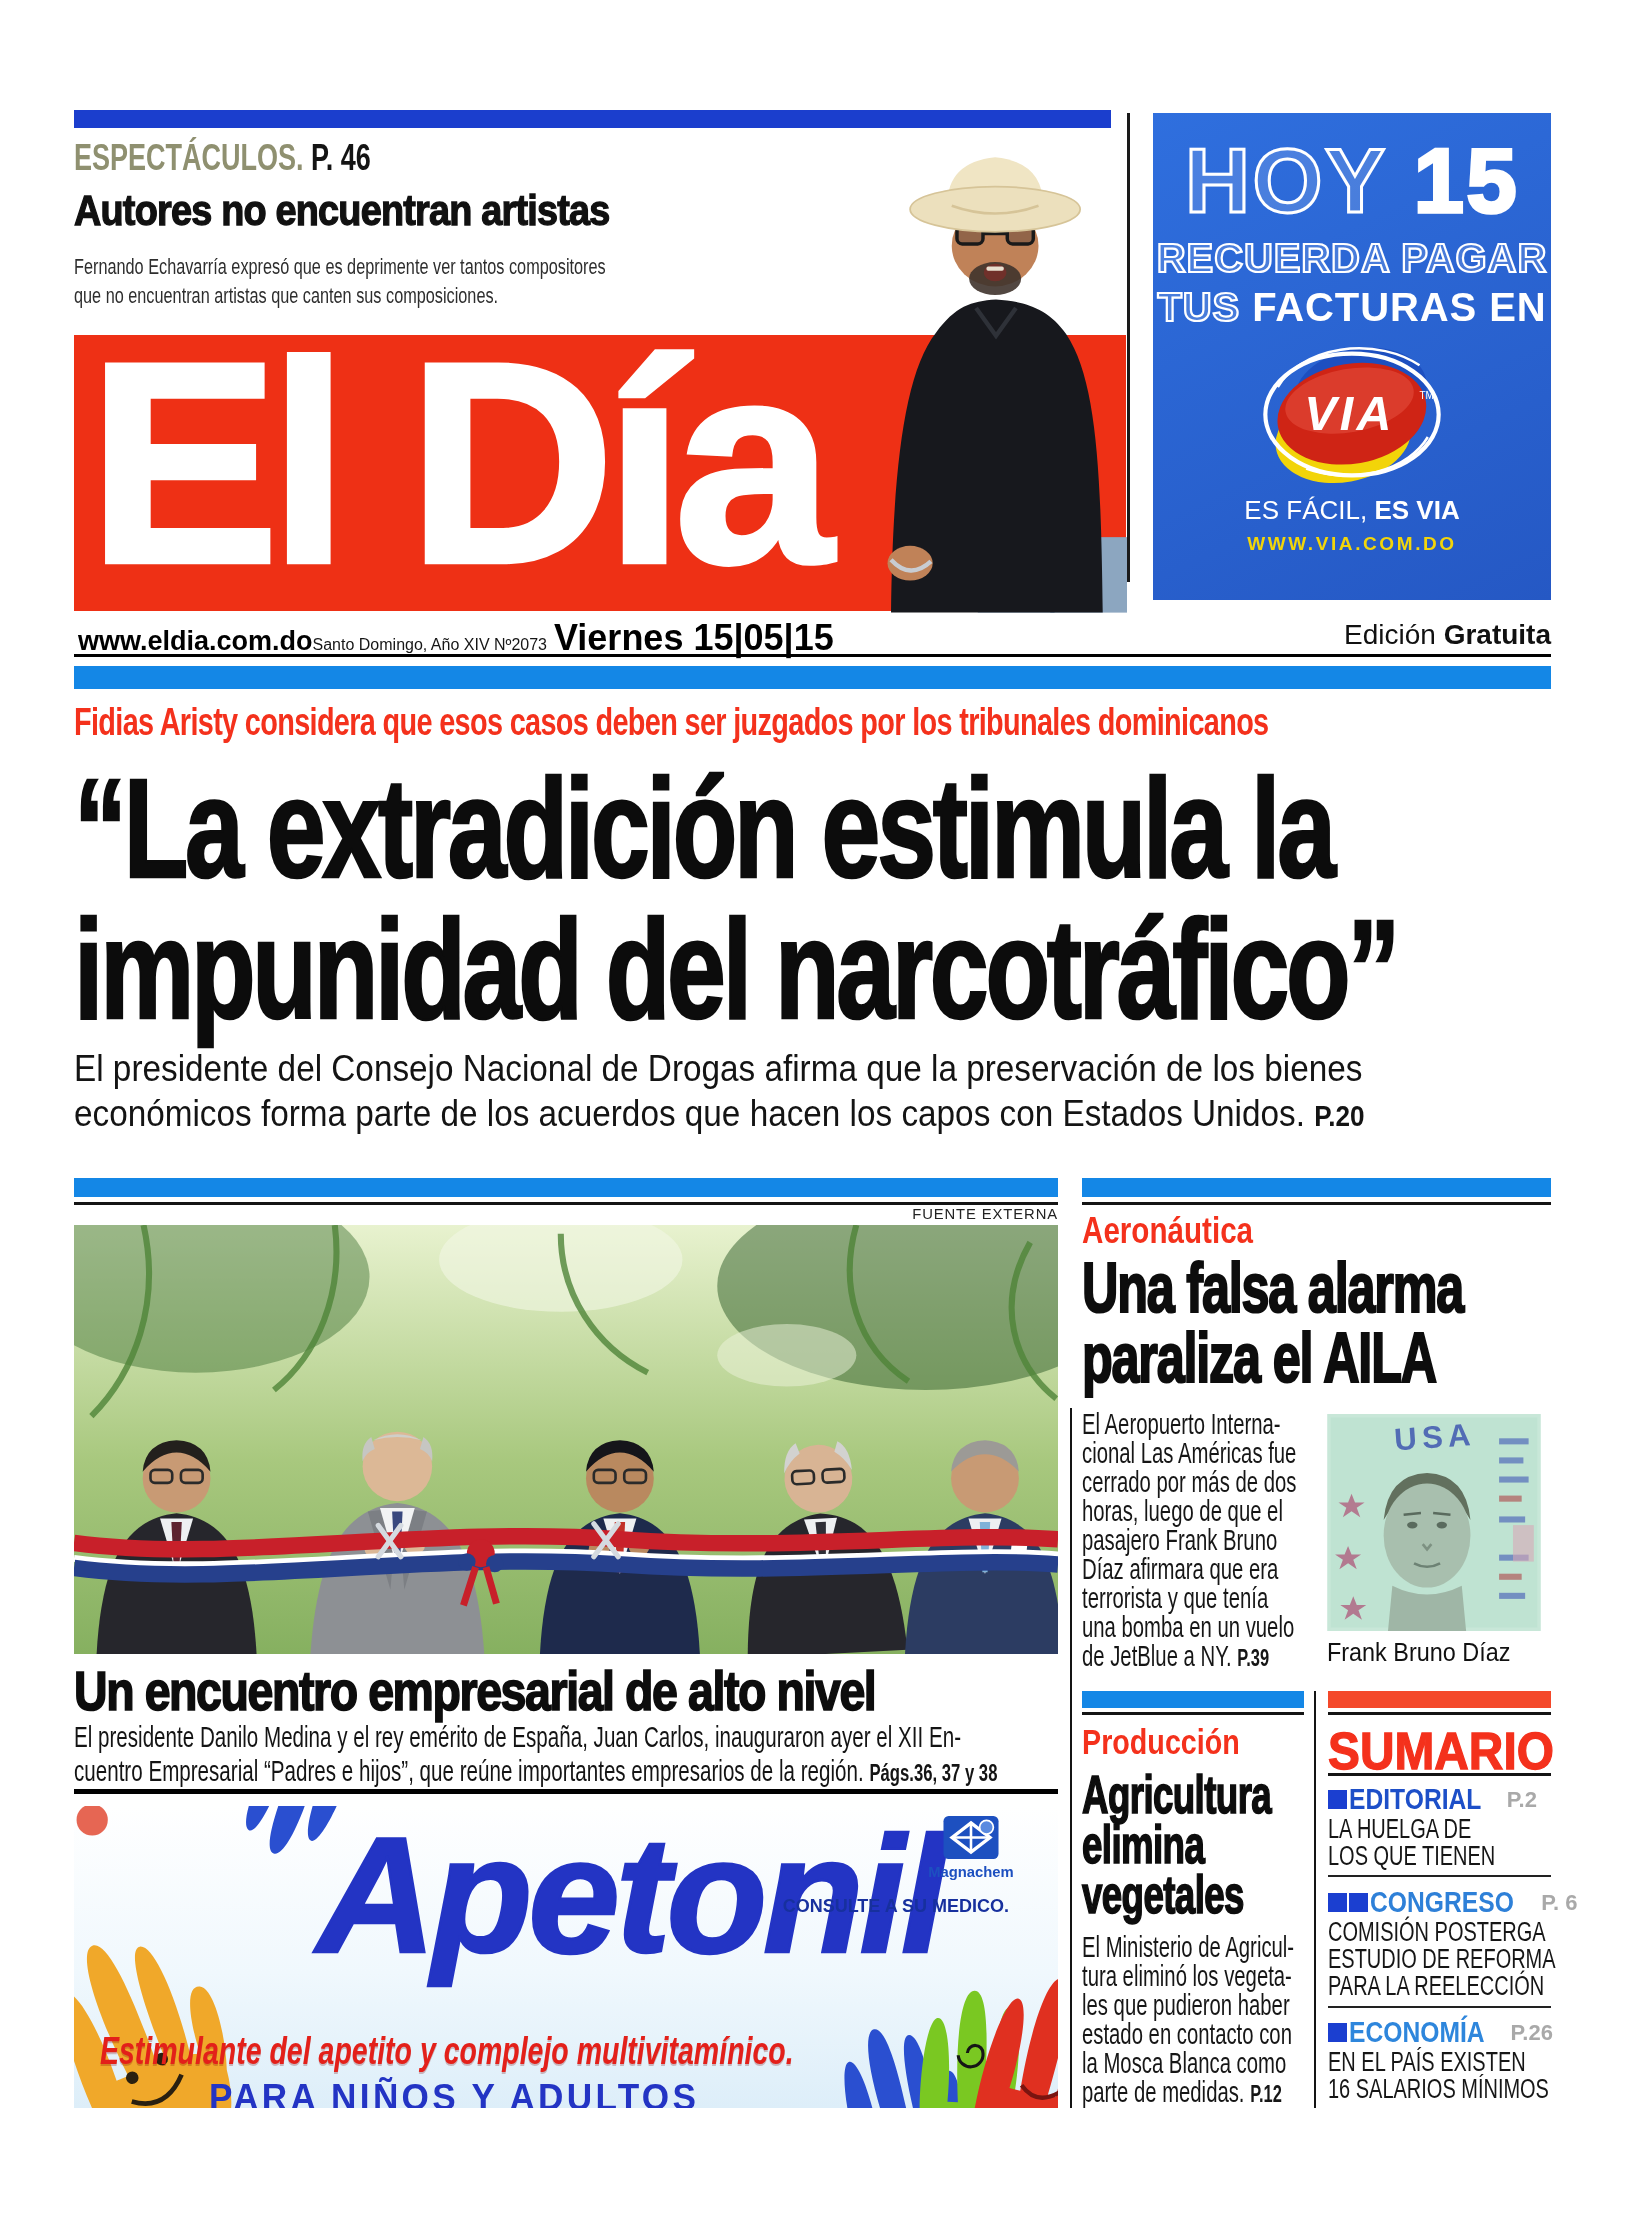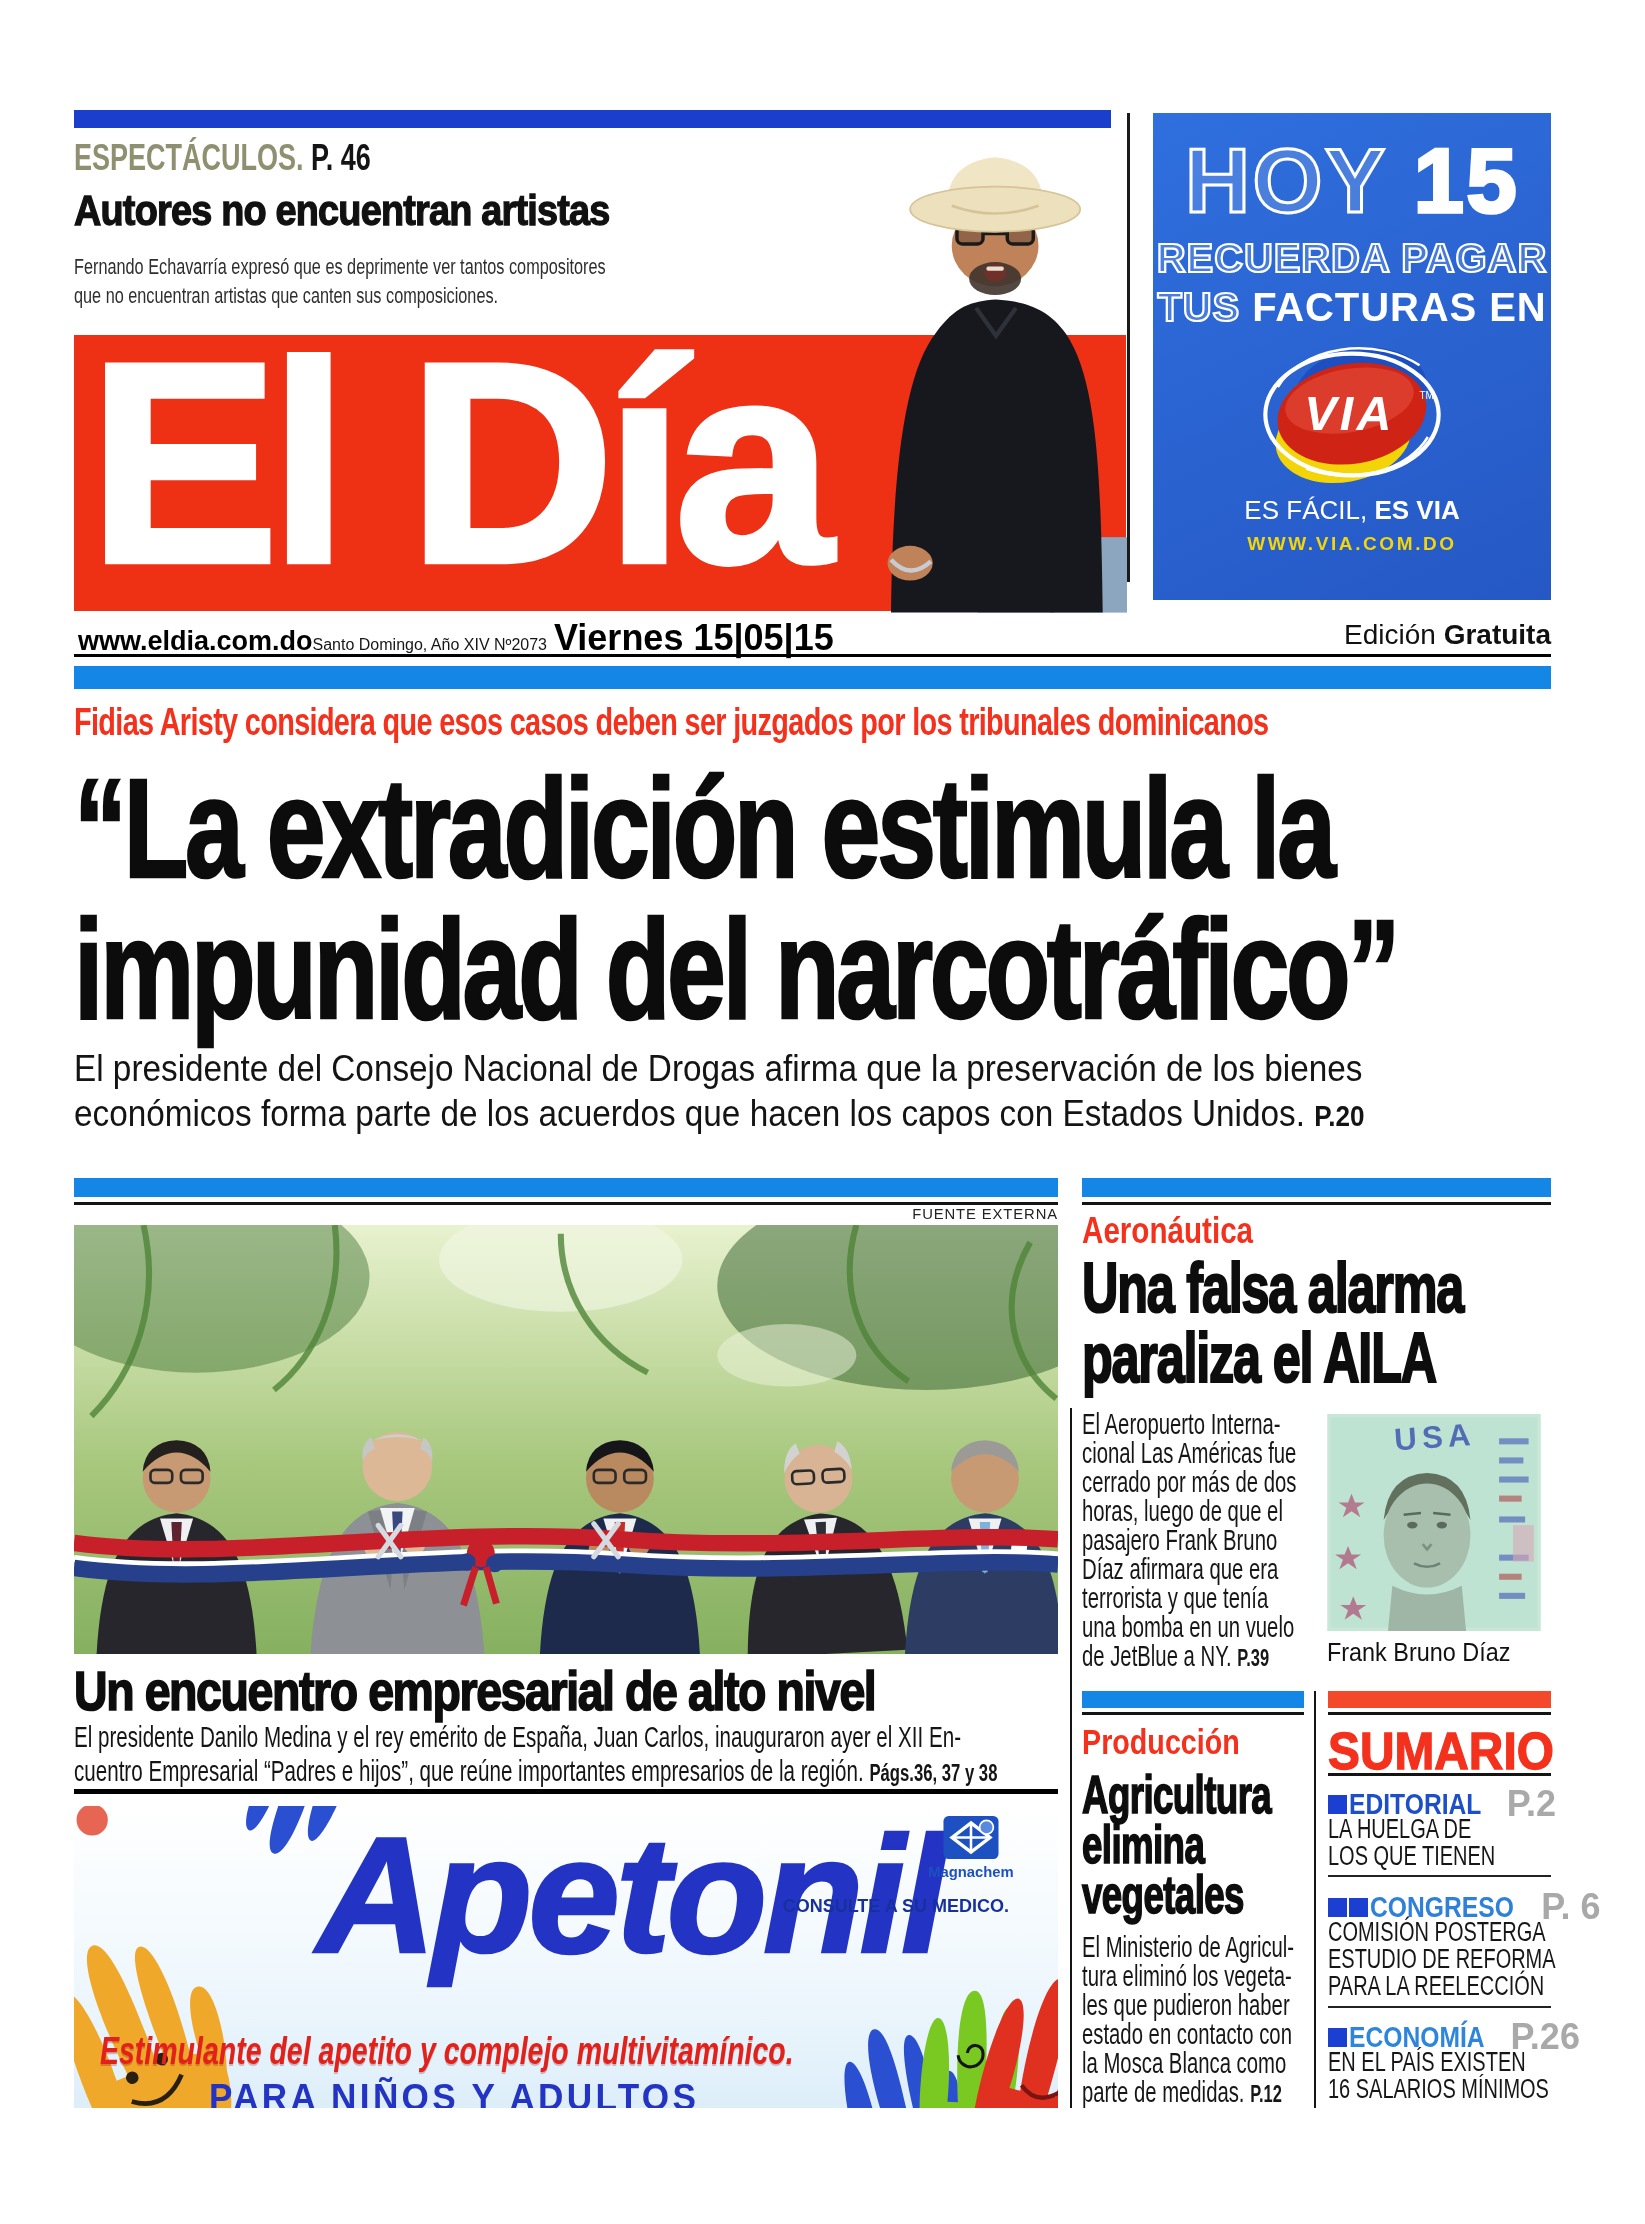--- a/index.html
+++ b/index.html
@@ -118,21 +118,21 @@
 
   
   .sum-title{left:1328px;top:1721px;font-size:52px;font-weight:bold;color:#f4311c;white-space:nowrap;
              -webkit-text-stroke:1.3px #f4311c;transform:scaleX(.92);transform-origin:0 0;}
   .sum-h{display:flex;align-items:center;gap:2px;white-space:nowrap;}
   .sq{width:19px;height:19px;background:#1b3fd0;flex:none;}
   .sum-label{font-size:29px;font-weight:bold;transform:scaleX(.85);transform-origin:0 50%;}
   .lab0{color:#1d4fc8;}
   .lab1{color:#2e80d8;}
   .lab2{color:#2e86dc;}
-  .sum-page{font-size:36px;font-weight:bold;color:#a9a9a9;}
+  .sum-page{font-size:22px;font-weight:bold;color:#a9a9a9;}
   .sum-lines{font-size:27px;line-height:27px;color:#161616;transform:scaleX(.74);transform-origin:0 0;}
   .si0h{left:1328px;top:1783px;}
   .si0l{left:1328px;top:1816px;}
   .si1h{left:1328px;top:1886px;}
   .si1l{left:1328px;top:1919px;}
   .si2h{left:1328px;top:2016px;}
   .si2l{left:1328px;top:2049px;}
 </style>
 </head>
 <body>

